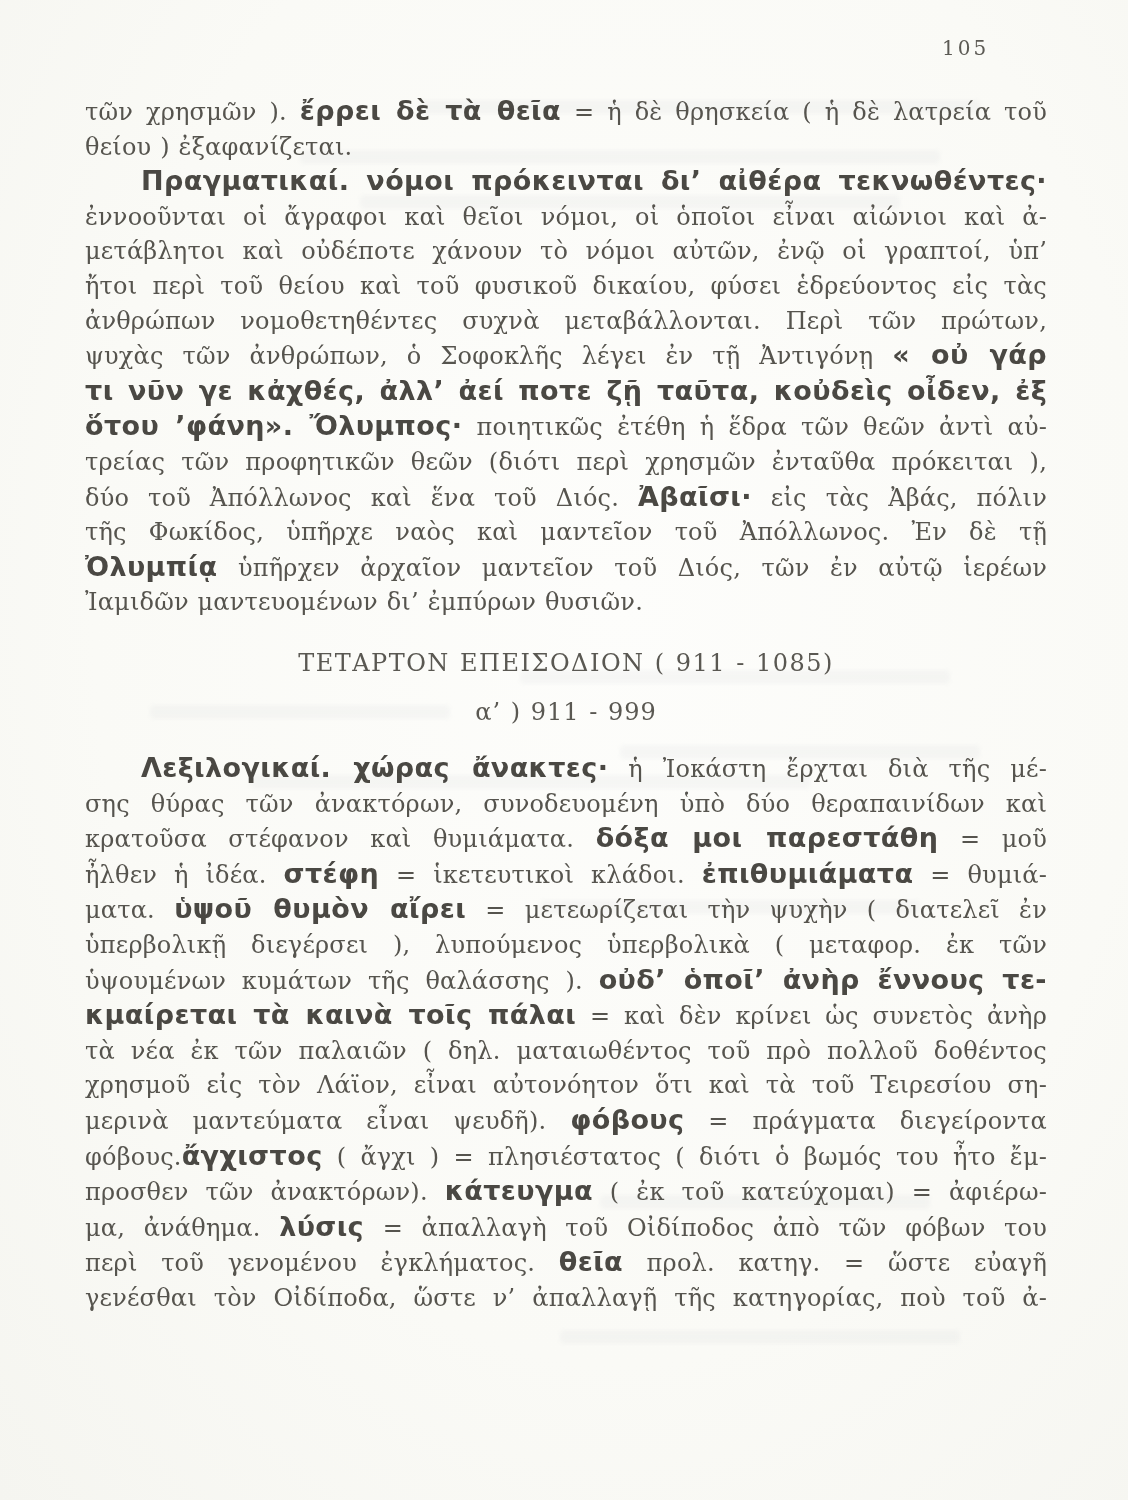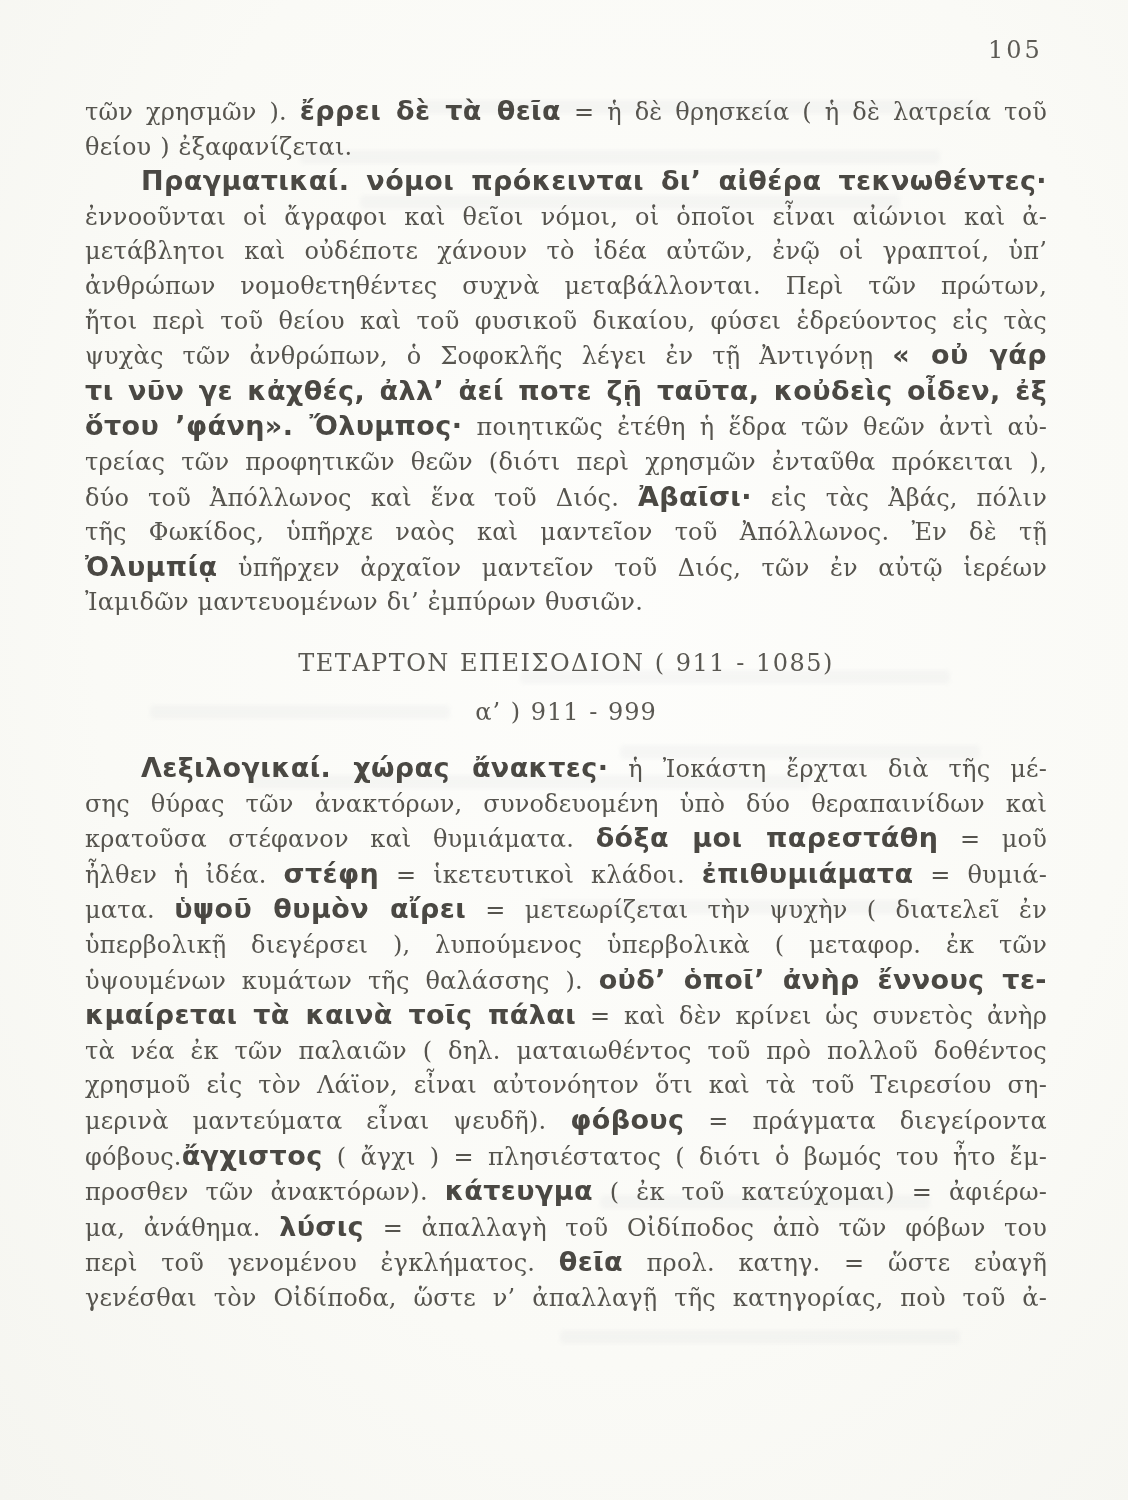--- a/index.html
+++ b/index.html
@@ -6,22 +6,22 @@
   .page {
     position:relative;
     width:1128px; height:1500px;
     background:#fbfbf8;
     background-image: radial-gradient(ellipse at 55% 40%, #fdfdfb 0%, #fafaf6 60%, #f5f5f0 100%);
     font-family:"DejaVu Serif", serif;
     color:#56544e;
     overflow:hidden;
   }
   .pagenum {
-    position:absolute; top:36px; left:988px;
-    font-size:24px; letter-spacing:3px; color:#5c5a54;
+    position:absolute; top:36px; left:942px;
+    font-size:20px; letter-spacing:3px; color:#5c5a54;
   }
   .body {
     position:absolute; left:85px; top:94px; width:962px;
   }
   .ln {
     font-size:24px;
     line-height:34.6px;
     text-align:justify;
     text-align-last:justify;
     letter-spacing:0.2px;
@@ -79,23 +79,23 @@
     <div class="g10"></div>
   </div>
 
   <div class="pagenum">105</div>
 
   <div class="body" id="textbody">
       <div class="ln"><span>τῶν χρησμῶν ). </span><span class="bold">ἔρρει δὲ τὰ θεῖα</span><span> = ἡ δὲ θρησκεία ( ἡ δὲ λατρεία τοῦ</span></div>
       <div class="ln last"><span>θείου ) ἐξαφανίζεται.</span></div>
       <div class="ln indent"><span class="bold">Πραγματικαί. νόμοι πρόκεινται δι’ αἰθέρα τεκνωθέντες·</span></div>
       <div class="ln"><span>ἐννοοῦνται οἱ ἄγραφοι καὶ θεῖοι νόμοι, οἱ ὁποῖοι εἶναι αἰώνιοι καὶ ἀ-</span></div>
-      <div class="ln"><span>μετάβλητοι καὶ οὐδέποτε χάνουν τὸ ἰδέα αὐτῶν, ἐνῷ οἱ γραπτοί, ὑπ’</span></div>
+      <div class="ln"><span>μετάβλητοι καὶ οὐδέποτε χάνουν τὸ νόμοι αὐτῶν, ἐνῷ οἱ γραπτοί, ὑπ’</span></div>
+      <div class="ln"><span>ἤτοι περὶ τοῦ θείου καὶ τοῦ φυσικοῦ δικαίου, φύσει ἑδρεύοντος εἰς τὰς</span></div>
       <div class="ln"><span>ἀνθρώπων νομοθετηθέντες συχνὰ μεταβάλλονται. Περὶ τῶν πρώτων,</span></div>
-      <div class="ln"><span>ἤτοι περὶ τοῦ θείου καὶ τοῦ φυσικοῦ δικαίου, φύσει ἑδρεύοντος εἰς τὰς</span></div>
       <div class="ln"><span>ψυχὰς τῶν ἀνθρώπων, ὁ Σοφοκλῆς λέγει ἐν τῇ Ἀντιγόνῃ </span><span class="bold">« οὐ γάρ</span></div>
       <div class="ln"><span class="bold">τι νῦν γε κἀχθές, ἀλλ’ ἀεί ποτε ζῇ ταῦτα, κοὐδεὶς οἶδεν, ἐξ</span></div>
       <div class="ln"><span class="bold">ὅτου ’φάνη». Ὄλυμπος·</span><span> ποιητικῶς ἐτέθη ἡ ἕδρα τῶν θεῶν ἀντὶ αὐ-</span></div>
       <div class="ln"><span>τρείας τῶν προφητικῶν θεῶν (διότι περὶ χρησμῶν ἐνταῦθα πρόκειται ),</span></div>
       <div class="ln"><span>δύο τοῦ Ἀπόλλωνος καὶ ἕνα τοῦ Διός. </span><span class="bold">Ἀβαῖσι·</span><span> εἰς τὰς Ἀβάς, πόλιν</span></div>
       <div class="ln"><span>τῆς Φωκίδος, ὑπῆρχε ναὸς καὶ μαντεῖον τοῦ Ἀπόλλωνος. Ἐν δὲ τῇ</span></div>
       <div class="ln"><span class="bold">Ὀλυμπίᾳ</span><span> ὑπῆρχεν ἀρχαῖον μαντεῖον τοῦ Διός, τῶν ἐν αὐτῷ ἱερέων</span></div>
       <div class="ln last"><span>Ἰαμιδῶν μαντευομένων δι’ ἐμπύρων θυσιῶν.</span></div>
       <div class="ln heading1"><span>ΤΕΤΑΡΤΟΝ ΕΠΕΙΣΟΔΙΟΝ ( 911 - 1085)</span></div>
       <div class="ln heading2"><span>α’ ) 911 - 999</span></div>

